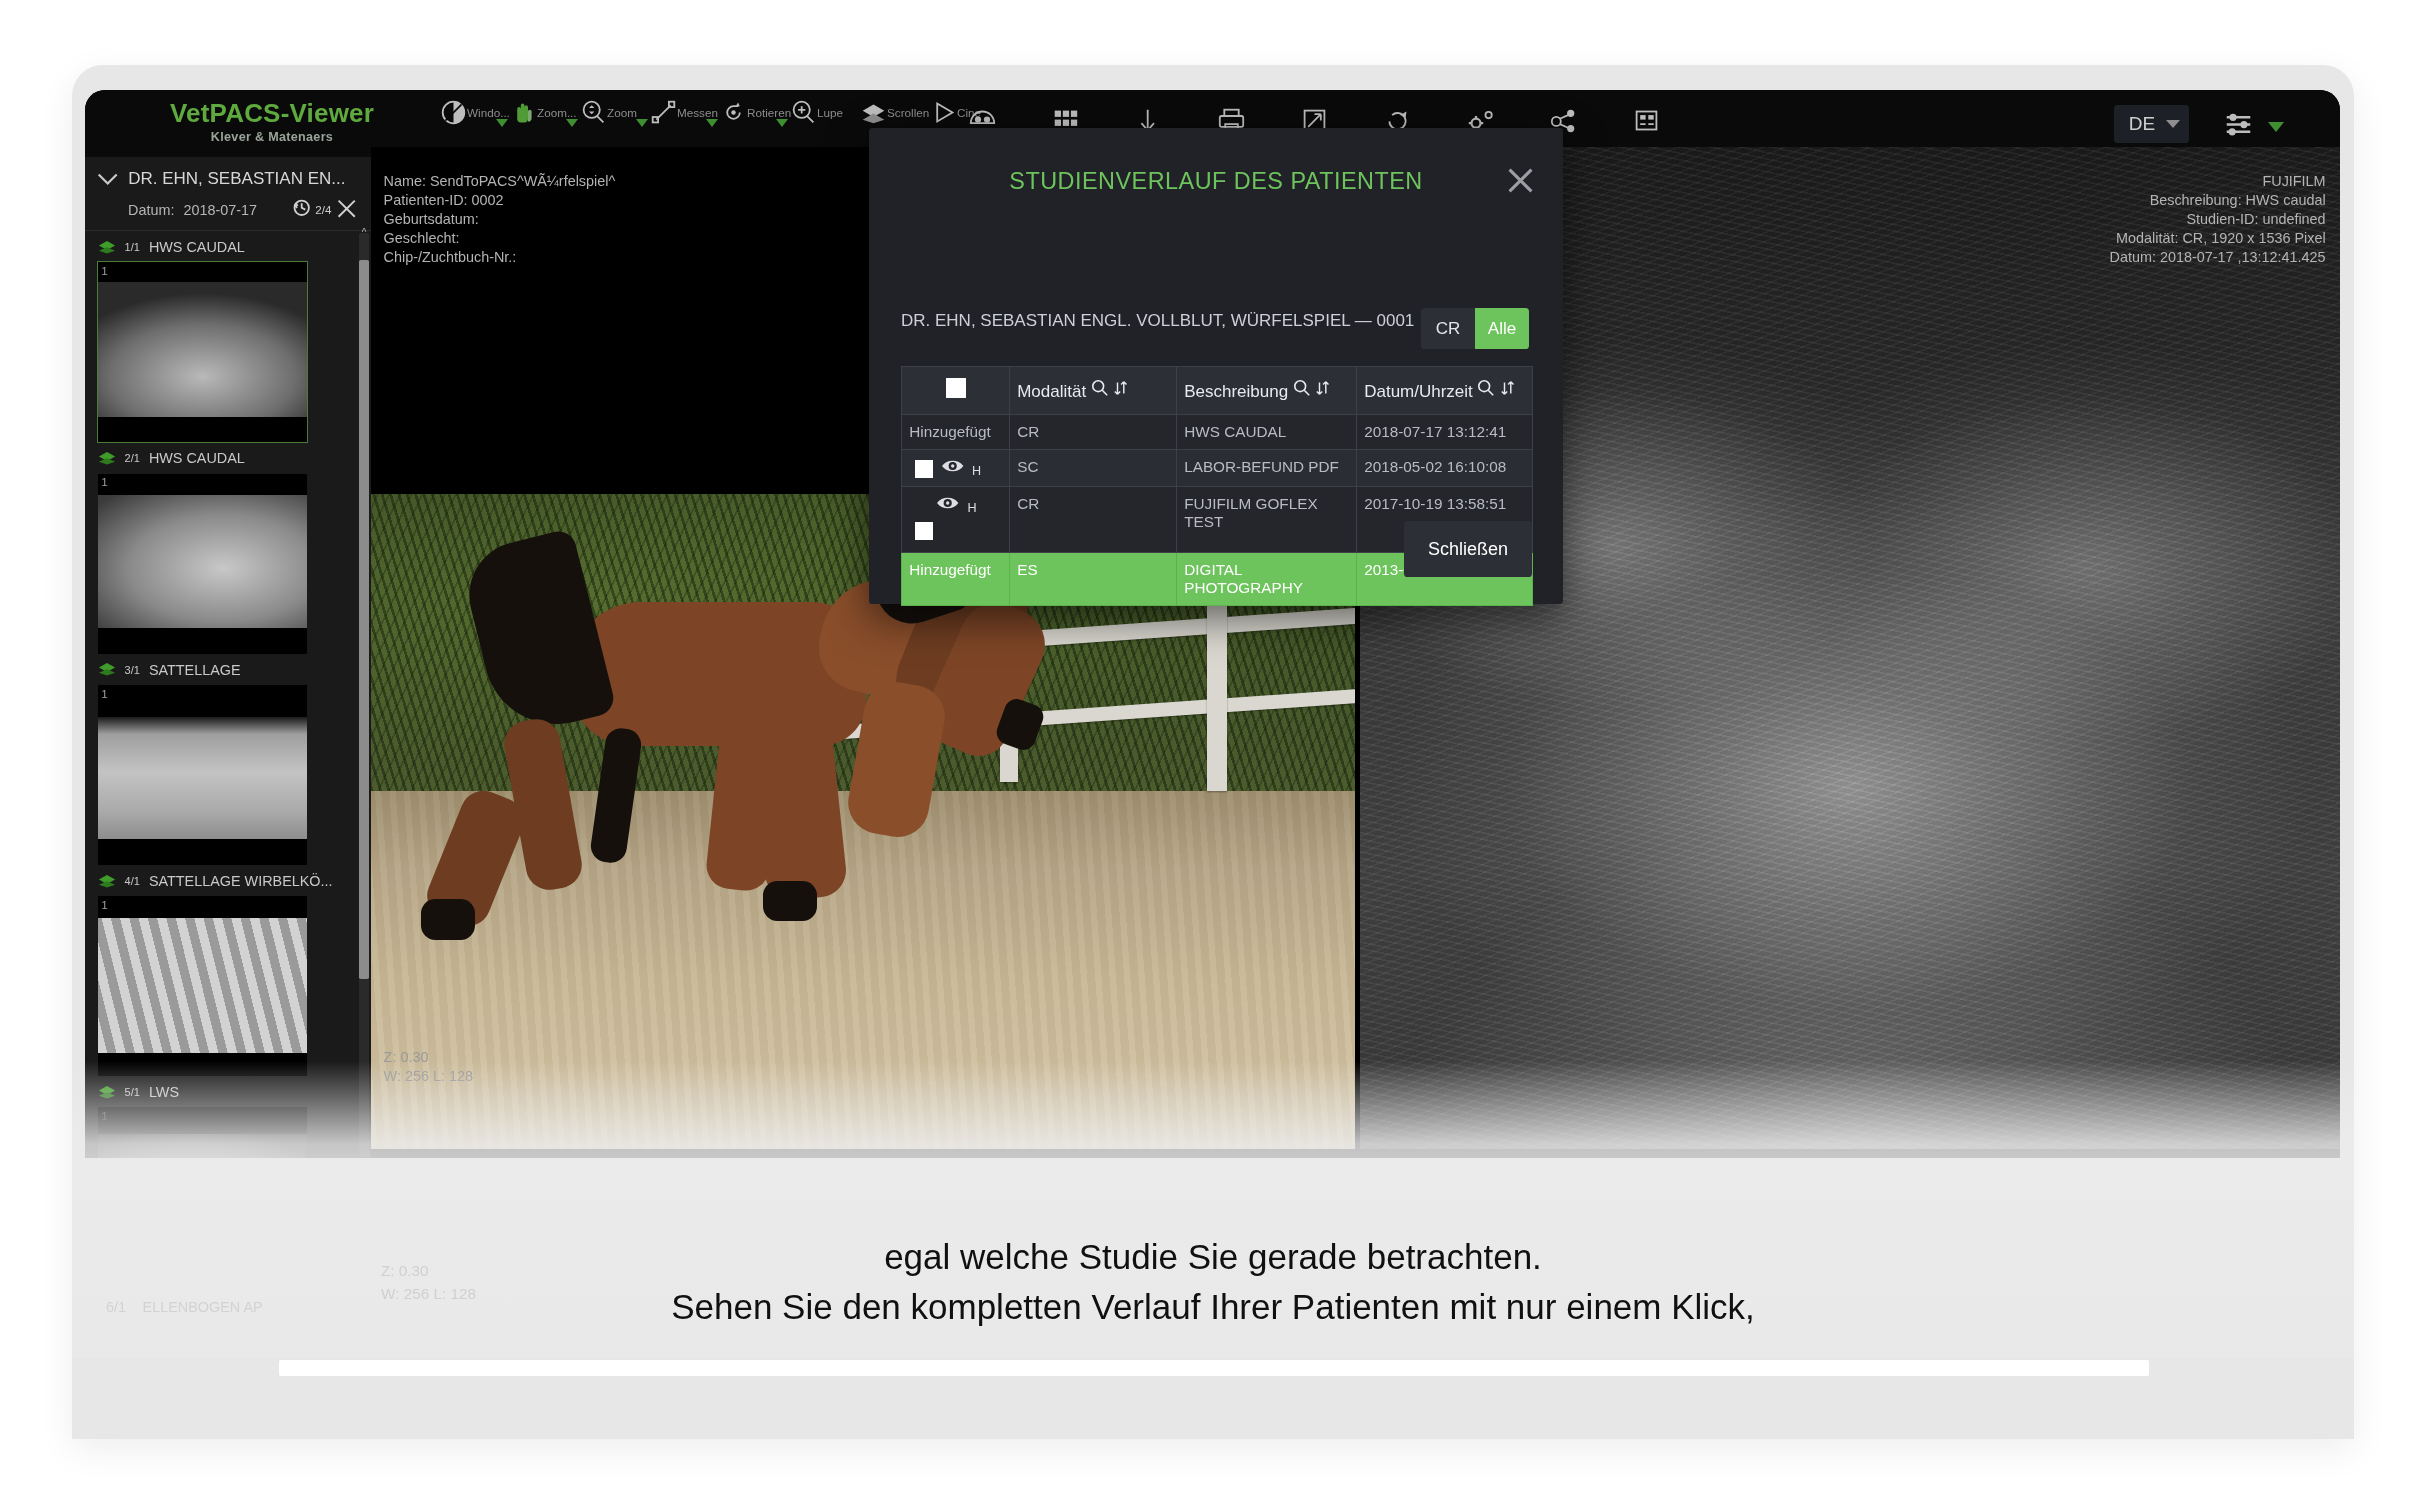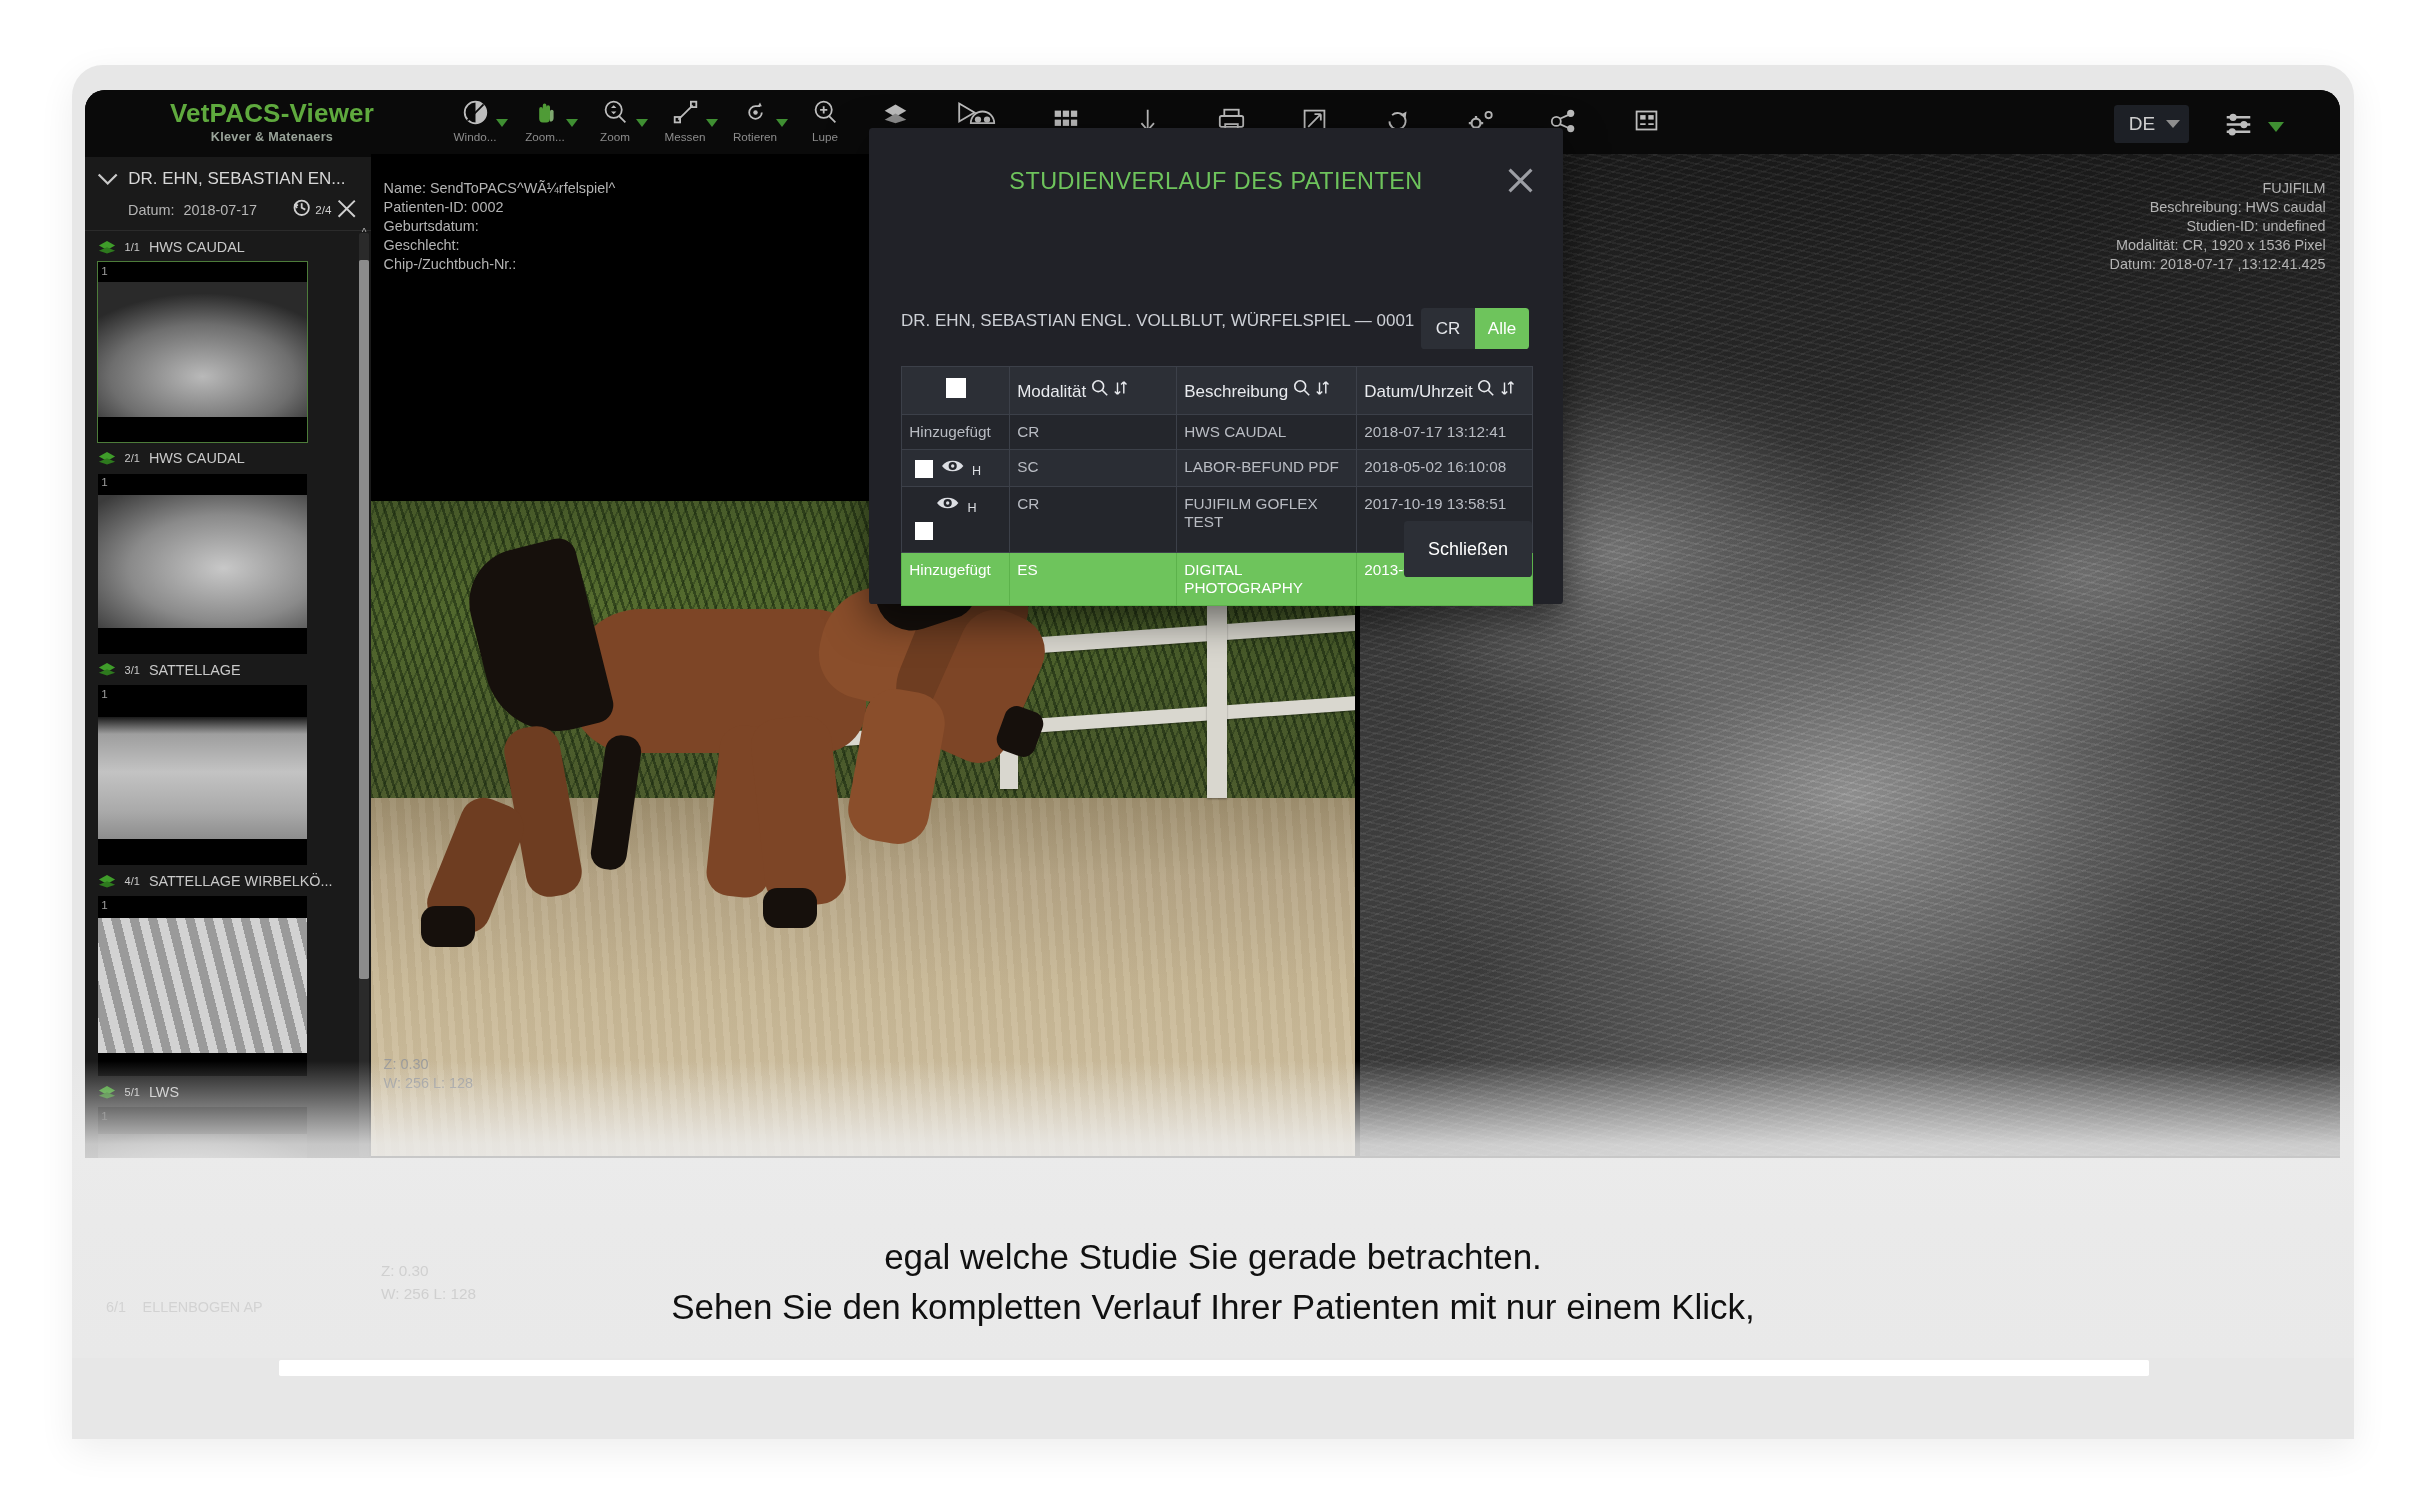--- a/index.html
+++ b/index.html
@@ -33,21 +33,21 @@
     pointer-events:none;
   }
 
   
   .topbar{position:absolute;left:0;top:0;width:2255px;height:67px;background:#0a0a0a;}
   .brand{position:absolute;left:52px;top:9px;width:270px;text-align:center;}
   .brand-title{font-size:26px;font-weight:bold;color:#5faa3e;letter-spacing:0.2px;line-height:29px;}
   .brand-sub{font-size:12.6px;font-weight:bold;color:#9aa49a;letter-spacing:0.3px;margin-top:1.8px;}
 
   .tools{position:absolute;left:355px;top:5.4px;height:59px;display:flex;align-items:flex-start;}
-  .tool{position:relative;width:70px;display:flex;flex-direction:column;align-items:center;cursor:pointer;}
+  .tool{position:relative;width:70px;display:flex;flex-direction:row;align-items:center;cursor:pointer;}
   .tool .ic{height:34px;display:flex;align-items:center;justify-content:center;}
   .tool .lb{font-size:11.7px;color:#8d8d8d;margin-top:0.9px;white-space:nowrap;}
   .caret{position:absolute;right:1.8px;top:23.4px;width:0;height:0;
     border-left:6.3px solid transparent;border-right:6.3px solid transparent;border-top:8px solid #3f8f32;}
 
   .tools2{position:absolute;left:877px;top:12.6px;display:flex;align-items:center;gap:43px;}
   .tools2 .t2{width:40px;height:36px;display:flex;align-items:center;justify-content:center;cursor:pointer;}
 
   .lang{position:absolute;right:151px;top:15.3px;height:38px;padding:0 9px 0 14.4px;
     background:#1d2026;border-radius:3.6px;display:flex;align-items:center;gap:10.8px;cursor:pointer;}
@@ -76,21 +76,21 @@
   .thumb{position:relative;margin:0 0 0 12.6px;width:209px;height:180px;background:#000;overflow:hidden;cursor:pointer;}
   .thumb.sel{outline:0.9px solid #4d7c3a;}
   .thumb .idx{position:absolute;left:3.6px;top:1.8px;font-size:11.7px;color:#9e9e9e;z-index:3;}
   .thumb .xr{position:absolute;left:0;width:100%;}
 
   .sb-scroll{position:absolute;right:1.8px;top:76px;width:10px;height:924px;background:#2a2a2a;border-radius:1.8px;cursor:pointer;}
   .sb-thumbv{position:absolute;left:0;top:27px;width:10px;height:719px;background:#8c8c8c;border-radius:1.8px;}
   .sb-up{position:absolute;right:1.8px;top:70px;width:10px;text-align:center;font-size:10px;color:#b5b5b5;}
 
   
-  .viewports{position:absolute;left:286px;top:64px;width:1969px;height:1002px;background:#0c4a6e;}
+  .viewports{position:absolute;left:286px;top:57px;width:1969px;height:1002px;background:#0c4a6e;}
   .vp{position:absolute;top:0;height:1002px;overflow:hidden;}
   .vp-left{left:0;width:987px;background:#000;}
   .vp-right{left:989px;width:980px;background:#000;}
   .vdiv{position:absolute;left:984px;top:0;width:5.4px;height:1002px;background:#000;border-right:1.8px solid #2a6e1e;}
 
   .ovl{position:absolute;font-size:14.4px;color:#b4b4b4;line-height:19px;white-space:nowrap;}
   .ovl.tl{left:12.6px;top:25px;}
   .ovl.tr{right:14.4px;top:25px;text-align:right;}
   .ovl.bl{left:12.6px;bottom:63px;color:#9a9a9a;}
 

